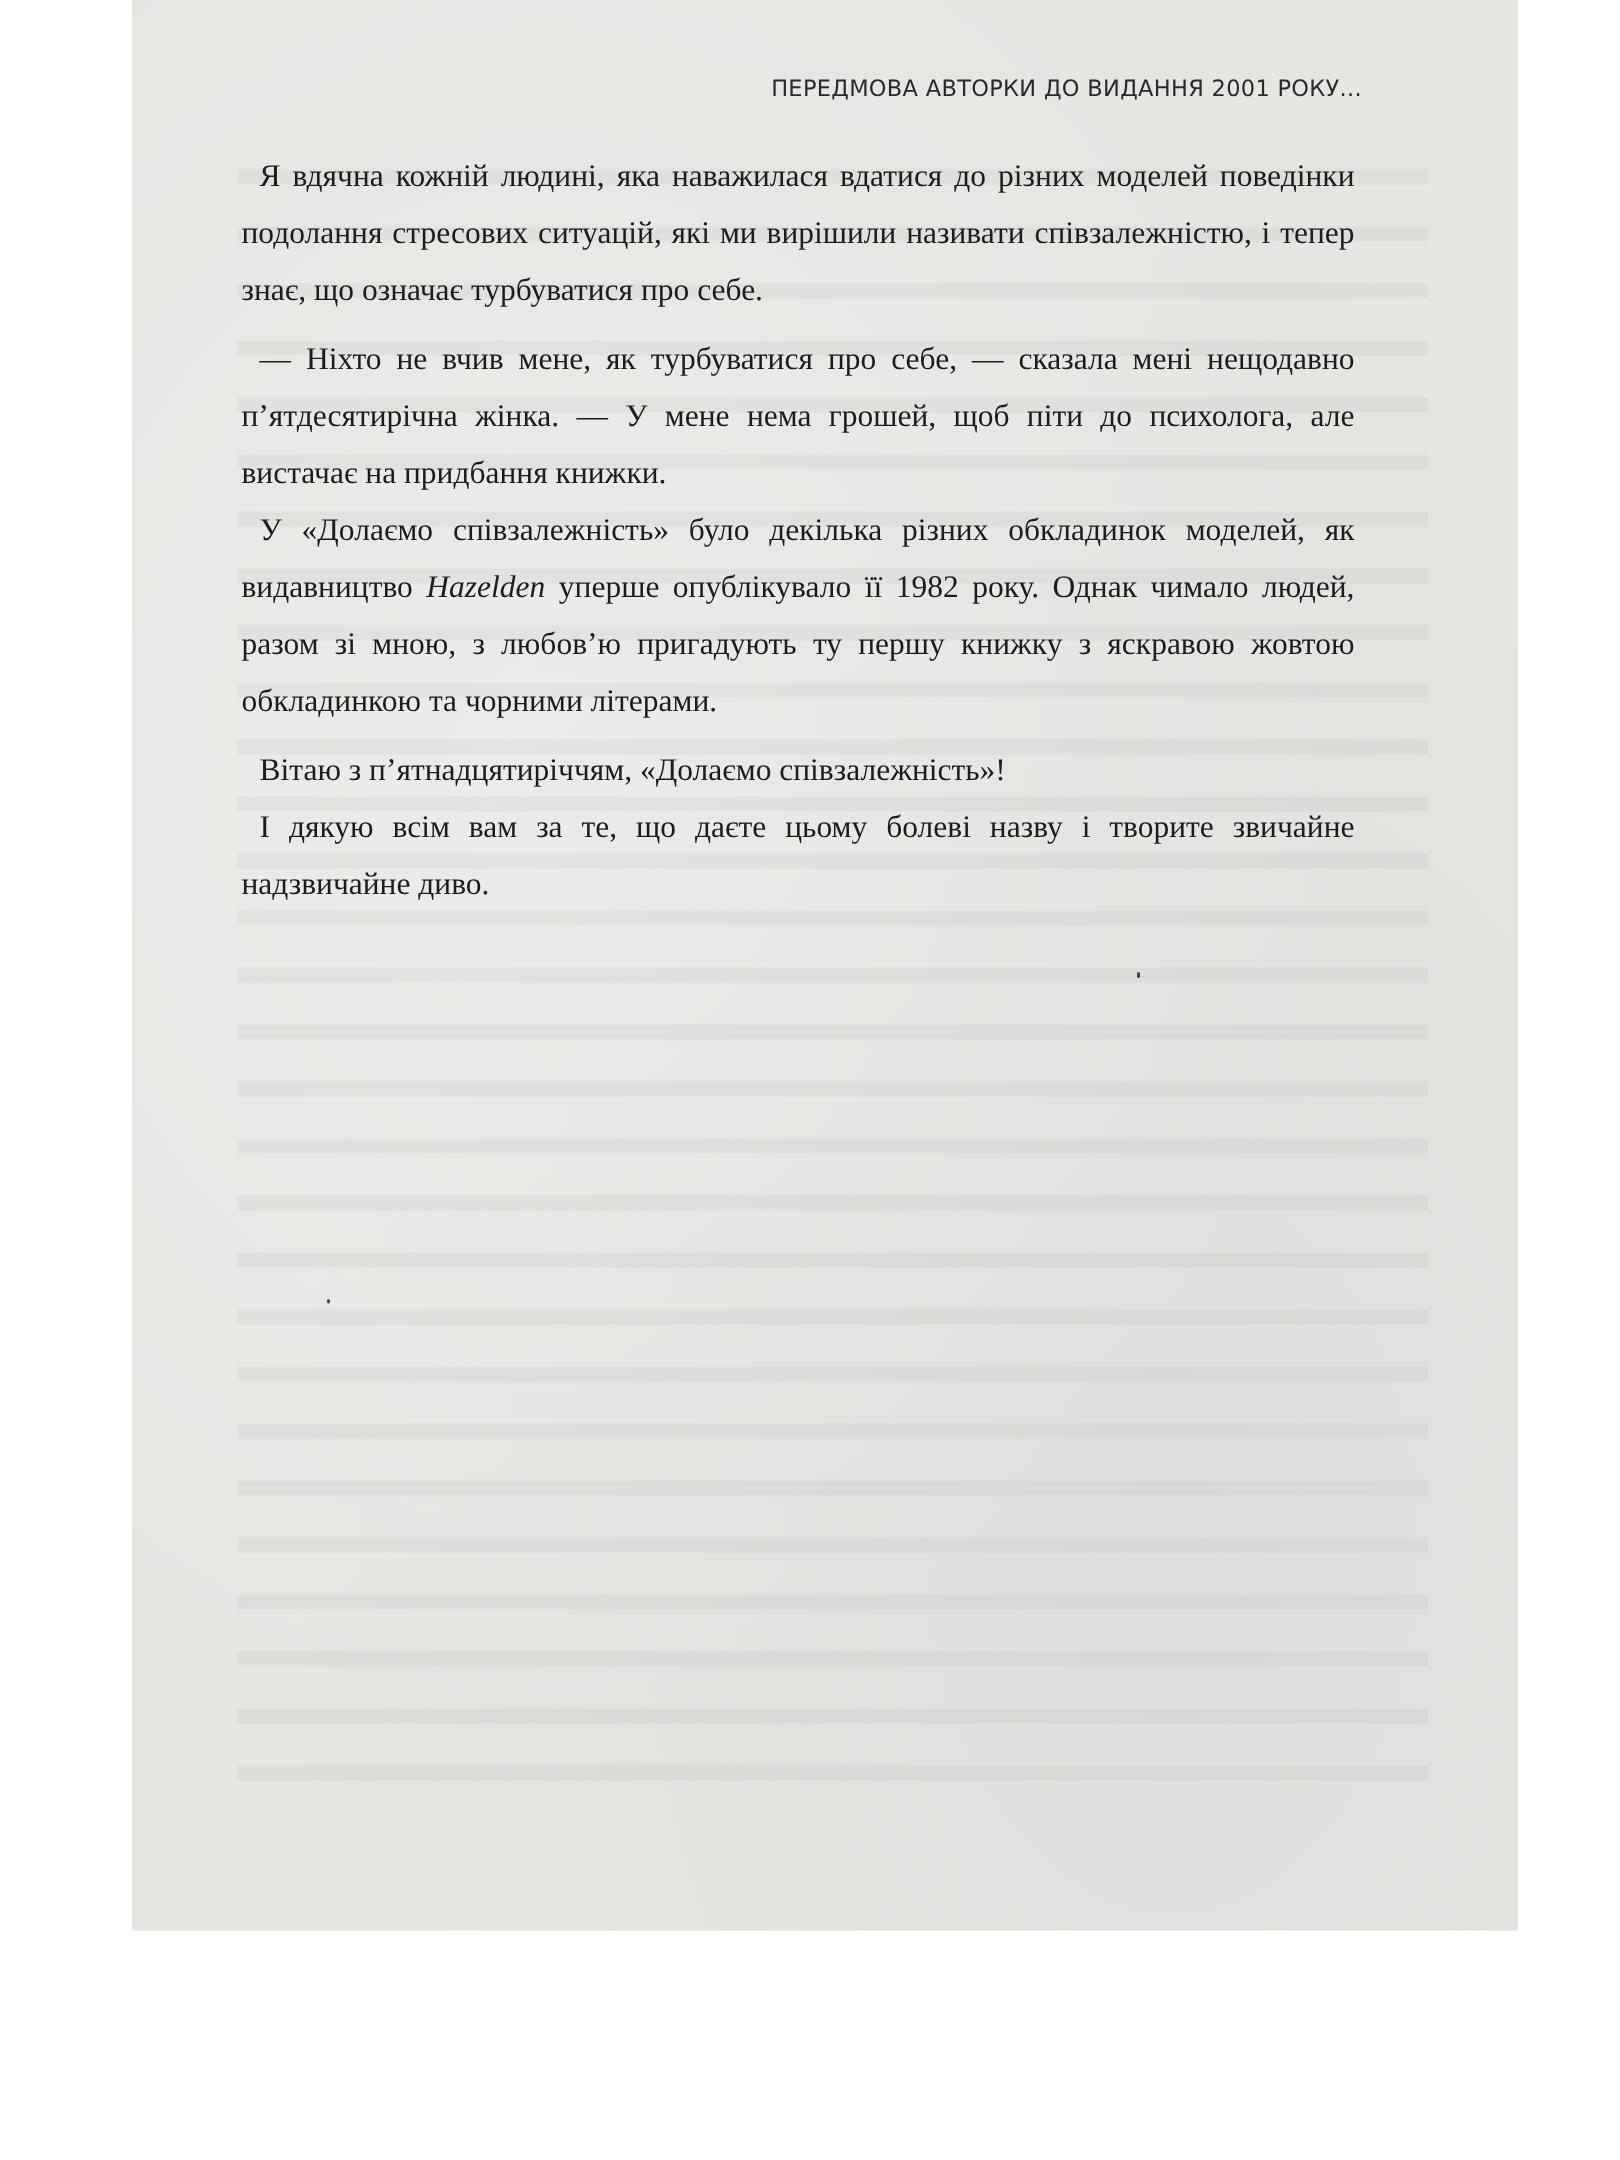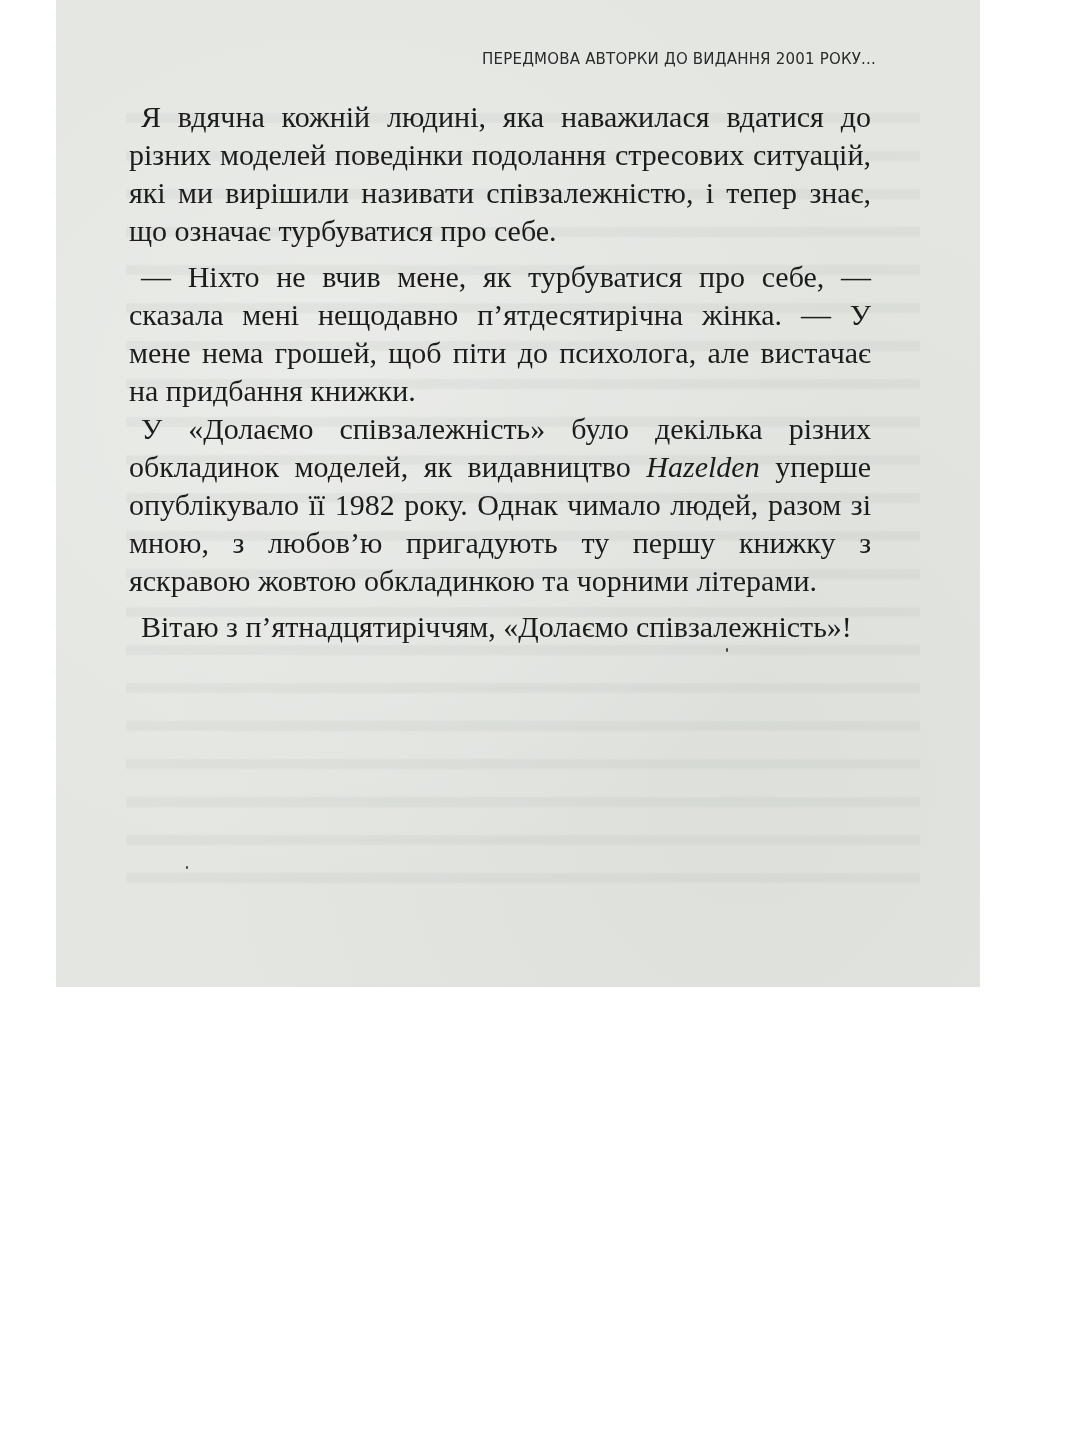--- a/index.html
+++ b/index.html
@@ -5,24 +5,24 @@
     html, body {
       margin: 0;
       padding: 0;
       background: #ffffff;
       width: 1080px;
       height: 1440px;
       overflow: hidden;
     }
     .page {
       position: absolute;
-      left: 56px;
+      left: 88px;
       top: 0;
       width: 924px;
-      height: 987px;
+      height: 1287px;
       background: #e4e6e2;
       background-image:
         radial-gradient(ellipse at 30% 40%, rgba(255,255,255,0.25), rgba(255,255,255,0) 60%),
         radial-gradient(ellipse at 75% 80%, rgba(200,205,200,0.25), rgba(255,255,255,0) 60%);
       overflow: hidden;
     }
     
     .bleed {
       position: absolute;
       left: 70px;
@@ -49,21 +49,21 @@
       letter-spacing: 0.2px;
       color: #2a2a2a;
       white-space: nowrap;
     }
     .body-text {
       position: absolute;
       left: 73px;
       top: 98px;
       width: 742px;
       font-family: "Liberation Serif", serif;
-      font-size: 30px;
+      font-size: 21px;
       line-height: 38px;
       color: #1c1c1c;
       text-align: justify;
     }
     .body-text p {
       margin: 0 0 8px 0;
       text-indent: 12px;
     }
     .body-text p.tight { margin-bottom: 0; }
     .body-text em { }
@@ -81,17 +81,18 @@
 <div class="page">
   <div class="bleed"></div>
 
   <div class="running-head">ПЕРЕДМОВА АВТОРКИ ДО ВИДАННЯ 2001 РОКУ...</div>
 
   <div class="body-text">
     <p>Я вдячна кожній людині, яка наважилася вдатися до різних моделей поведінки подолання стресових ситуацій, які ми вирішили називати співзалежністю, і тепер знає, що означає турбуватися про себе.</p>
     <p class="tight">— Ніхто не вчив мене, як турбуватися про себе, — сказала мені нещодавно п’ятдесятирічна жінка. — У мене нема грошей, щоб піти до психолога, але вистачає на придбання книжки.</p>
     <p><span>У «Долаємо співзалежність» було декілька різних обкладинок моделей, як видавництво </span><em>Hazelden</em><span> уперше опублікувало її 1982 року. Однак чимало людей, разом зі мною, з любов’ю пригадують ту першу книжку з яскравою жовтою обкладинкою та чорними літерами.</span></p>
     <p class="tight">Вітаю з п’ятнадцятиріччям, «Долаємо співзалежність»!</p>
+    <p>І дякую всім вам за те, що даєте цьому болеві назву і творите звичайне надзвичайне диво.</p>
   </div>
 
   <div class="speck" style="left:670px; top:648px;"></div>
   <div class="speck" style="left:130px; top:866px; height:3px;"></div>
 </div>
 
 </body></html>

